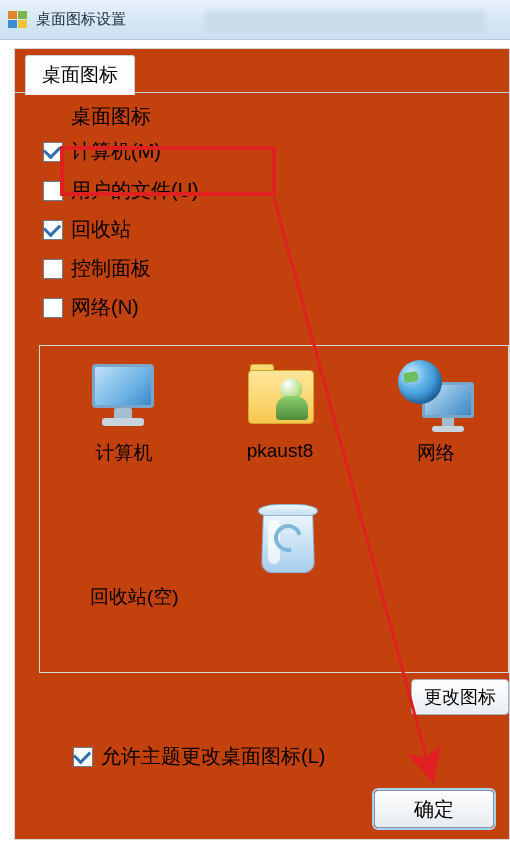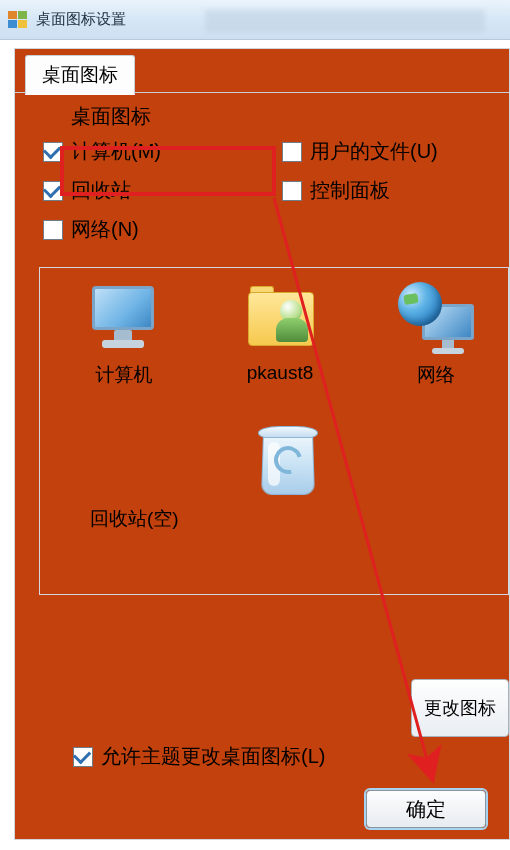--- a/index.html
+++ b/index.html
@@ -49,21 +49,21 @@
     background:#fdfdfd; border-radius:3px 3px 0 0;
     font-size:19px;
   }
   .tab-underline { position:absolute; left:0; right:0; bottom:0; height:1px;
     background:#c8cfd6; }
   .content { padding:4px 8px 8px 28px; }
   .section-label { font-size:20px; margin:6px 0 2px 28px; }
   
   .cb-grid {
     display:grid;
-    grid-template-columns: 1fr 1fr;
+    grid-template-columns: 1fr;
     column-gap: 20px;
     row-gap: 12px;
     margin-top:8px;
   }
   .cb-row { display:flex; align-items:center; gap:8px; font-size:20px; white-space:nowrap; }
   .cb-box {
     width:20px; height:20px; border:1px solid #6f7c89; background:#fff;
     display:flex; align-items:center; justify-content:center;
     flex: 0 0 20px;
   }
@@ -122,28 +122,28 @@
     border:1px solid #8cb6d7; border-radius:0 0 10px 10px;
     transform: perspective(60px) rotateX(4deg);}
   .bin-lid{ position:absolute; left:10px; top:10px; width:60px; height:14px;
     background:linear-gradient(#f0f8ff,#bcd8ec); border:1px solid #8cb6d7; border-radius:30px/10px;}
   .bin-shine{position:absolute; left:20px; top:26px; width:12px; height:44px;
     background:rgba(255,255,255,.7); border-radius:6px;}
   .bin-recycle{position:absolute; left:26px; top:30px; width:28px; height:28px; border:4px solid #7fb6da; border-right-color:transparent; border-radius:50%; transform:rotate(30deg);}
   
   .change-btn {
     position:absolute; right:0; top:630px;
-    padding:16px 12px; border:1px solid #a9b2bc; border-radius:4px;
+    padding:5px 12px; border:1px solid #a9b2bc; border-radius:4px;
     background:linear-gradient(#fefefe,#e9eef3); font-size:18px;
   }
   
   .allow-row { position:absolute; left:58px; top:694px; }
   
   .ok-button {
-    position:absolute; right:24px; bottom:22px;
+    position:absolute; right:16px; bottom:22px;
     width:120px; height:38px;
     border:1px solid #8a95a1; border-radius:4px;
     background:linear-gradient(#fdfdfd,#e7ecf1);
     font-size:20px;
     box-shadow: 0 0 0 2px #a7d3f2;
   }
   
   .arrow-svg { position:absolute; left:0; top:0; width:510px; height:850px; pointer-events:none; }
 </style>
 </head>

